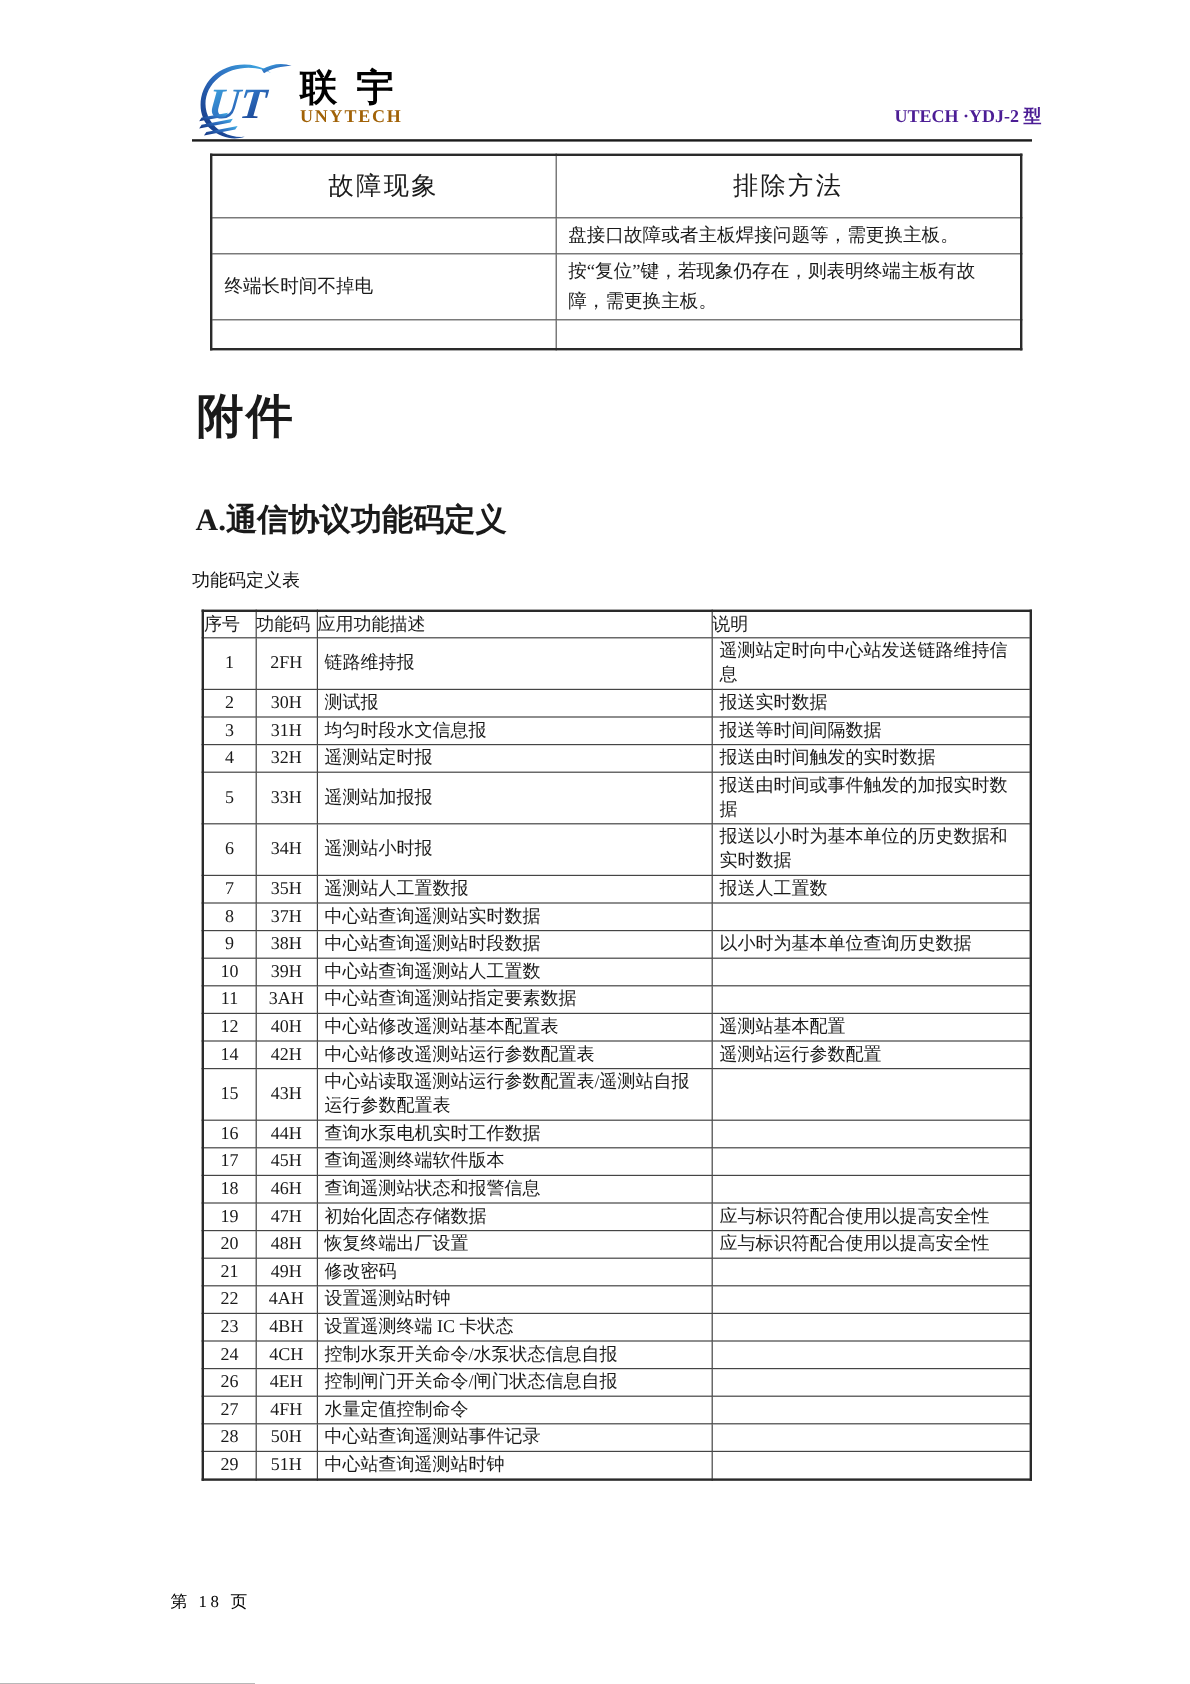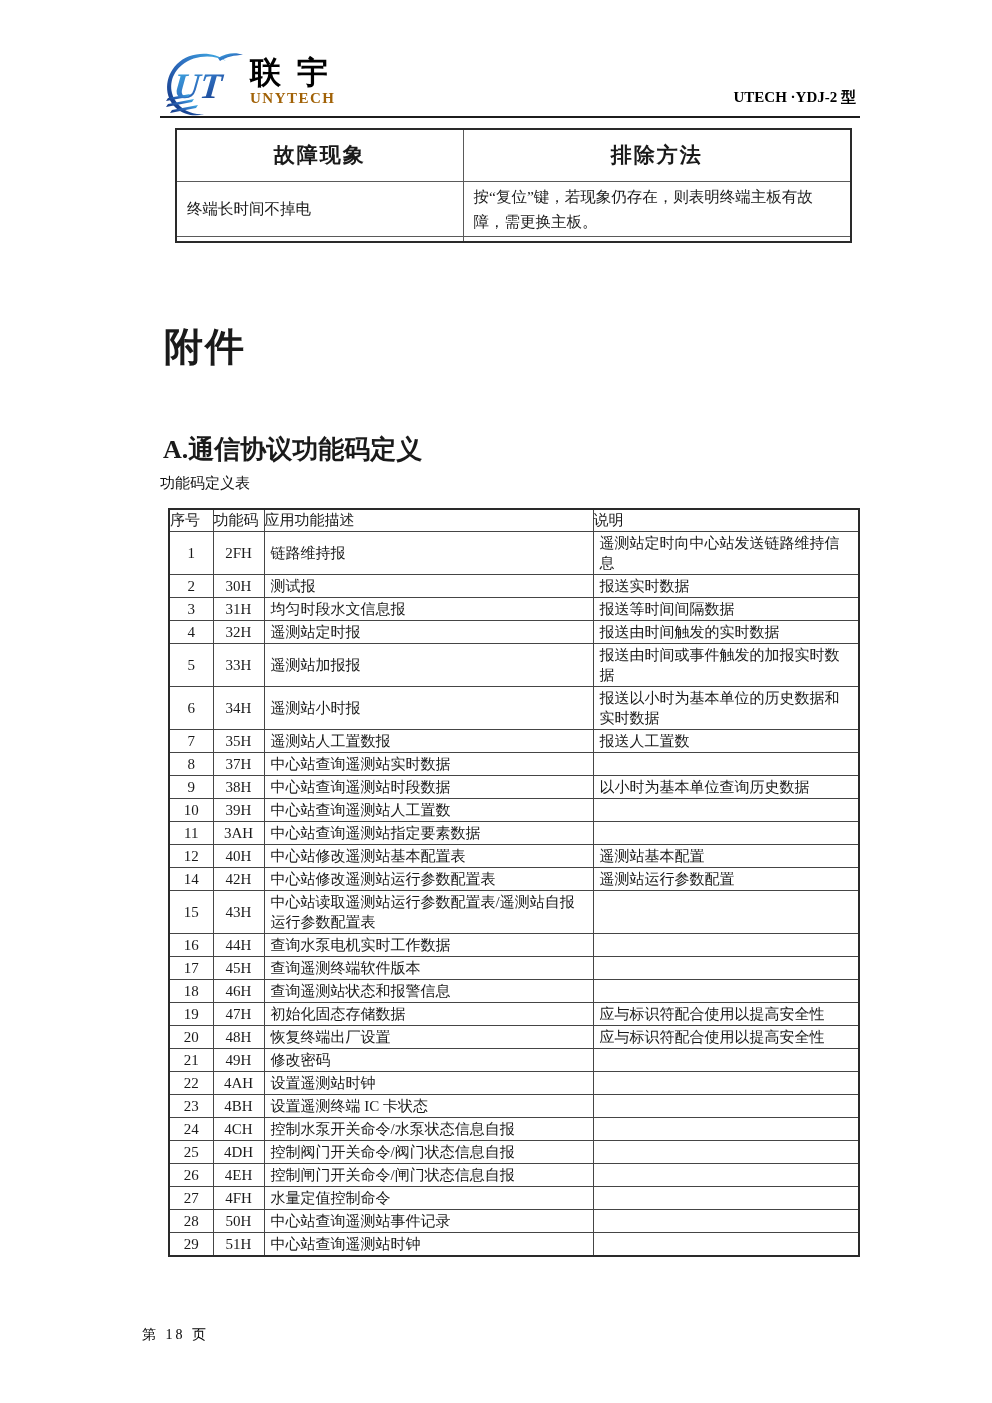--- a/index.html
+++ b/index.html
@@ -9,35 +9,35 @@
     position:relative; width:992px; height:1403px; background:#ffffff;
     margin:0 auto; overflow:hidden; color:#1a1a1a;
   }
 
   
   .logo-wrap { position:absolute; left:156px; top:48px; display:flex; align-items:flex-start; }
   .logo-mark { width:92px; height:70px; }
   .logo-text { margin-left:2px; margin-top:8px; }
   .logo-zh { font-size:31px; font-weight:700; letter-spacing:16px; line-height:1.1; white-space:nowrap; color:#000; }
   .logo-en { font-size:15px; font-weight:700; letter-spacing:1.5px; margin-top:0; color:#a16207; }
-  .model-label { position:absolute; right:136px; top:88px; font-size:15px; font-weight:700; color:#000000; }
+  .model-label { position:absolute; right:124px; top:88px; font-size:15px; font-weight:700; color:#4c1d95; }
   .header-rule { position:absolute; left:160px; top:116px; width:700px; height:2px; background:#1c1c1c; }
 
   
   table { border-collapse:collapse; table-layout:fixed; }
   .fault-table { position:absolute; left:175px; top:128px; width:675px; border:2px solid #2a2a2a; }
   .fault-table th, .fault-table td { border:1px solid #5a5a5a; vertical-align:middle; }
-  .fault-table th { height:52px; font-size:21px; font-weight:700; text-align:center; letter-spacing:2px; }
+  .fault-table th { height:52px; font-size:21px; font-weight:400; text-align:center; letter-spacing:2px; }
   .fault-table td { font-size:15.5px; line-height:25px; padding:2px 10px; }
   .fault-table tbody tr:nth-child(1) td { height:27px; }
   .fault-table tbody tr:nth-child(3) td { height:25px; }
 
   
   .h-appendix { position:absolute; left:164px; top:320px; font-size:39px; font-weight:700; letter-spacing:2px; }
-  .h-section  { position:absolute; left:163px; top:432px; font-size:26px; font-weight:700; }
+  .h-section  { position:absolute; left:163px; top:416px; font-size:26px; font-weight:700; }
   .table-caption { position:absolute; left:160px; top:474px; width:700px; 
                    font-size:15px; font-family:"Liberation Sans","DejaVu Sans",sans-serif; color:#111; }
 
   
   .function-table { position:absolute; left:168px; top:508px; width:690px; border:2px solid #2a2a2a; }
   .function-table th, .function-table td { border:1px solid #454545; vertical-align:middle; }
   .function-table th { height:22px; font-size:15px; font-weight:400; text-align:left; }
   .function-table td { font-size:15px; line-height:20px; padding:1px 6px; height:20px; }
   .function-table td:nth-child(1), .function-table td:nth-child(2) { text-align:center; padding:1px 2px; }
   .function-table td:nth-child(3), .function-table td:nth-child(4) { text-align:left; }
@@ -90,20 +90,24 @@
         <col style="width:388px">
       </colgroup>
     <thead>
         <tr>
           <th>故障现象</th>
           <th>排除方法</th>
         </tr>
       </thead>
     <tbody>
         <tr>
+          <td></td>
+          <td>盘接口故障或者主板焊接问题等，需更换主板。</td>
+        </tr>
+        <tr>
           <td>终端长时间不掉电</td>
           <td>按“复位”键，若现象仍存在，则表明终端主板有故障，需更换主板。</td>
         </tr>
         <tr>
           <td></td>
           <td></td>
         </tr>
       </tbody>
   </table>
 
@@ -259,26 +263,20 @@
           <td>设置遥测终端 IC 卡状态</td>
           <td></td>
         </tr>
         <tr>
           <td>24</td>
           <td>4CH</td>
           <td>控制水泵开关命令/水泵状态信息自报</td>
           <td></td>
         </tr>
         <tr>
-          <td>25</td>
-          <td>4DH</td>
-          <td>控制阀门开关命令/阀门状态信息自报</td>
-          <td></td>
-        </tr>
-        <tr>
           <td>26</td>
           <td>4EH</td>
           <td>控制闸门开关命令/闸门状态信息自报</td>
           <td></td>
         </tr>
         <tr>
           <td>27</td>
           <td>4FH</td>
           <td>水量定值控制命令</td>
           <td></td>

